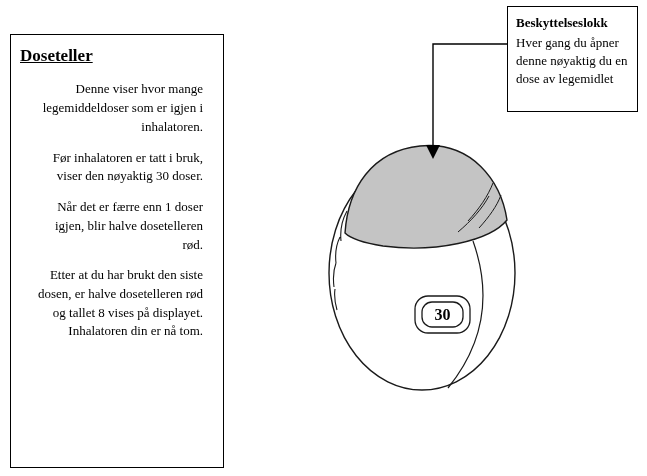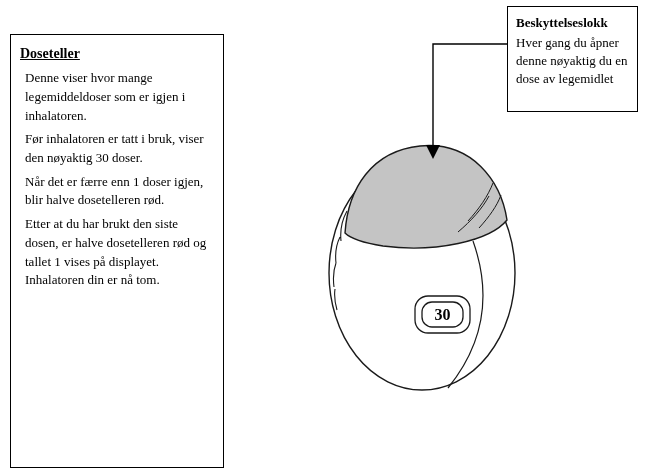--- a/index.html
+++ b/index.html
@@ -14,24 +14,24 @@
     background:#fff; overflow:hidden;
   }
   .infobox {
     position:absolute; left:10px; top:34px;
     width:214px; height:434px;
     border:1px solid #000;
     padding:9px 8px 6px 9px;
     font-size:13px; line-height:1.44;
   }
   .infobox h3 {
-    font-size:14px; font-weight:bold;
+    font-size:17px; font-weight:bold;
     text-decoration:underline;
   }
-  .infobox p { margin:5px; }
+  .infobox p { margin:12px;text-align:right; }
   .b { font-weight:normal; }
   .callout {
     position:absolute; left:507px; top:6px;
     width:131px; height:106px;
     border:1px solid #000;
     padding:7px 6px 20px 8px;
     font-size:13px; line-height:1.38;
   }
   .callout h3 { font-size:13px; font-weight:bold; margin-bottom:2px; }
   svg.illustration {
@@ -42,21 +42,21 @@
 </head>
 <body>
 
 <div class="page">
 
   <div class="infobox">
     <h3>Doseteller</h3>
     <p><span>Denne viser hvor mange legemiddeldoser som er igjen i inhalatoren.</span></p>
     <p><span class="b">Før inhalatoren er tatt i bruk, viser den nøyaktig 30 doser.</span></p>
     <p><span class="b">Når det er færre enn 1 doser igjen, blir halve dosetelleren rød.</span></p>
-    <p><span>Etter at du har brukt den siste dosen, er </span><span class="b">halve dosetelleren rød og tallet 1 vises på displayet.</span><span> Inhalatoren din er nå tom.</span></p>
+    <p><span>Etter at du har brukt den siste dosen, er </span><span class="b">halve dosetelleren rød og tallet 8 vises på displayet.</span><span> Inhalatoren din er nå tom.</span></p>
   </div>
 
   <svg class="illustration" viewBox="0 0 417 476">
 
     <ellipse cx="192" cy="273" rx="93" ry="117" fill="#ffffff" stroke="#1a1a1a" stroke-width="1.4"></ellipse>
 
     <path d="M243,241 C260,289 257,340 218,388" fill="none" stroke="#1a1a1a" stroke-width="1.2"></path>
 
     <path d="M117,211 c-5,9 -7,20 -6,30 M110,237 c-4,8 -5,17 -4,26 M106,263 c-3,8 -3,16 -2,24 M105,289 c-1,7 0,14 2,21" fill="none" stroke="#1a1a1a" stroke-width="1.1"></path>
 

